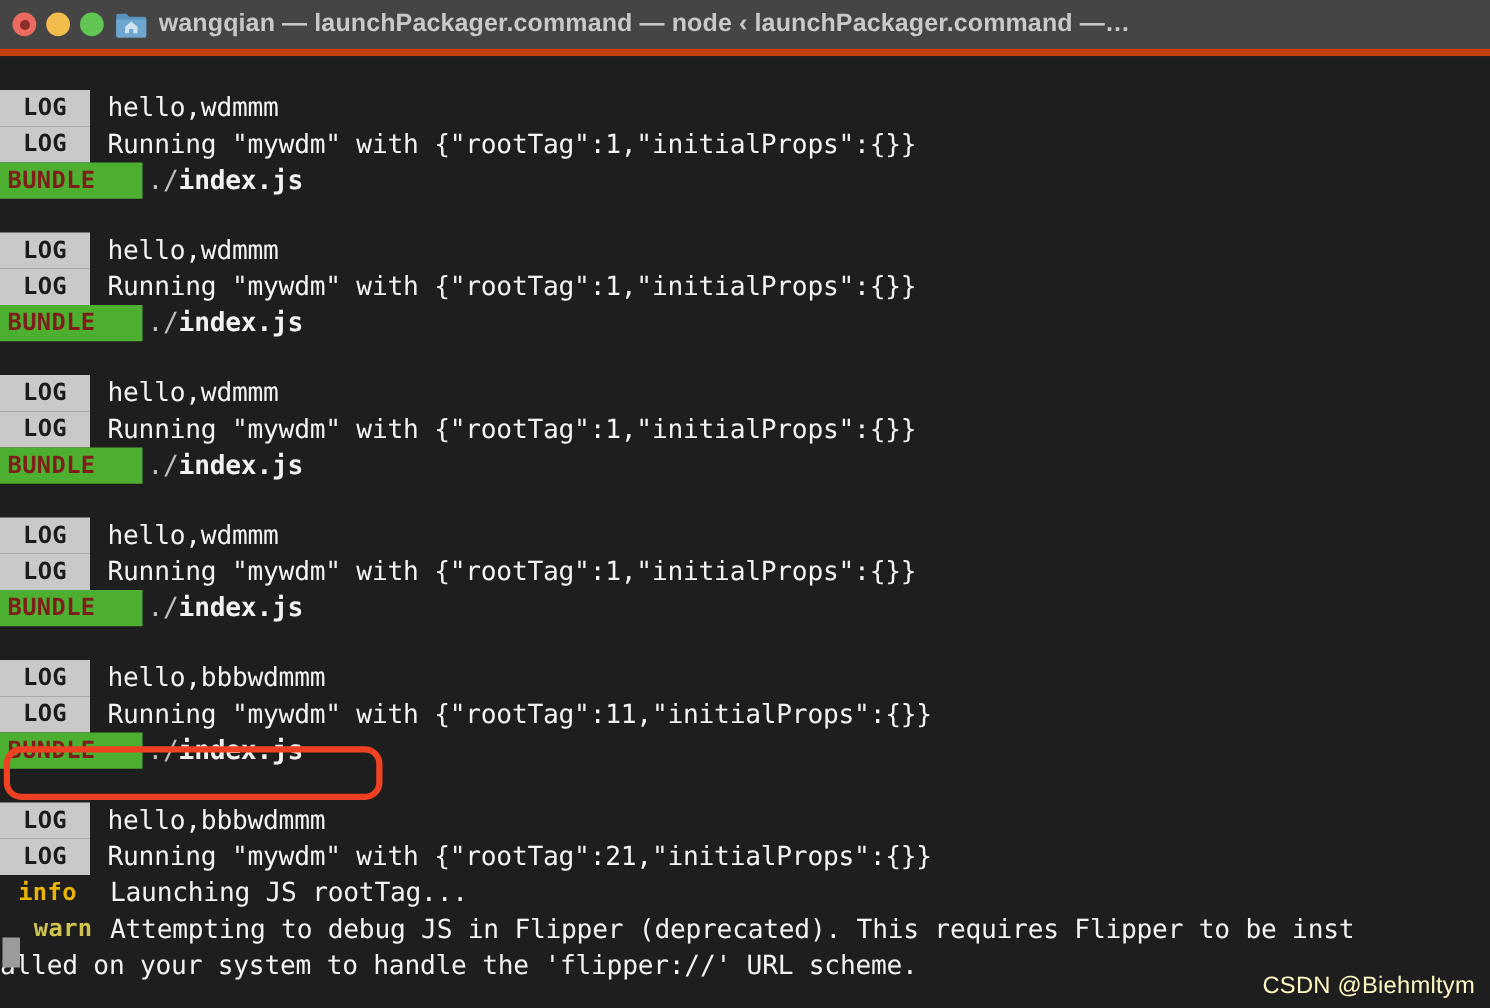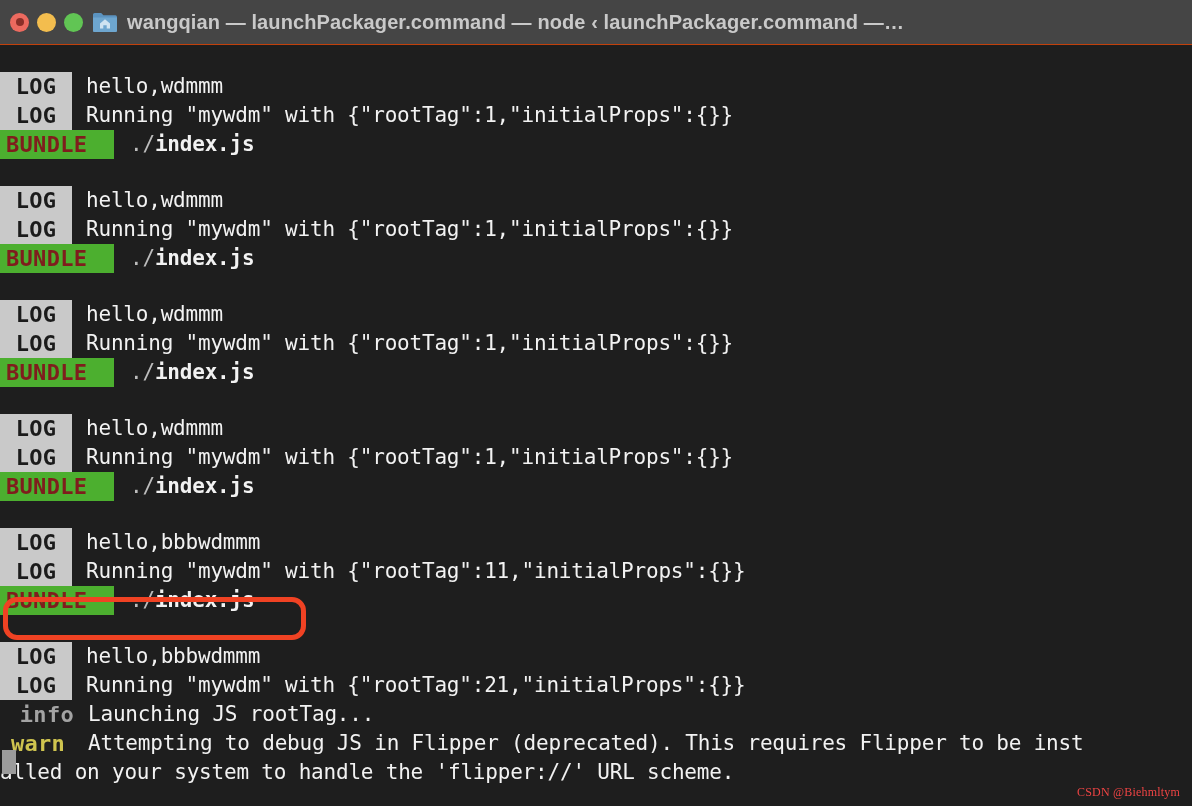--- a/index.html
+++ b/index.html
@@ -21,21 +21,21 @@
     height: 806px;
     background: #1e1e1e;
     overflow: hidden;
   }
 
   
   .titlebar {
     position: relative;
     height: 45px;
     background: #454545;
-    border-bottom: 1px solid #c2410c;
+    border-bottom: 6px solid #c2410c;
     display: flex;
     align-items: center;
     padding: 0 10px;
     box-sizing: border-box;
   }
   .traffic {
     display: flex;
     align-items: center;
     gap: 8px;
     margin-right: 9px;
@@ -96,60 +96,60 @@
     font-size: 21px;
     color: #f2f2f2;
     letter-spacing: -0.2px;
   }
 
   .badge {
     display: inline-block;
     width: 72px;
     text-align: center;
     font-weight: bold;
-    font-size: 22px;
+    font-size: 19px;
     line-height: 29px;
     vertical-align: top;
     letter-spacing: 0.3px;
   }
   .badge.log {
     background: #c9c9c9;
     color: #1b1b1b;
   }
   .badge.bundle {
     background: #4caf2f;
     color: #7f1d1d;
     width: 114px;
     text-align: left;
     padding-left: 6px;
     box-sizing: border-box;
   }
   .badge.info {
     background: transparent;
-    color: #a3a3a3;
-    text-align: right;
+    color: #eab308;
+    text-align: center;
     padding-left: 2px;
     box-sizing: border-box;
     width: 74px;
   }
   .badge.warn {
     background: transparent;
     color: #cfc44f;
-    text-align: center;
+    text-align: right;
     padding-left: 2px;
     box-sizing: border-box;
     width: 74px;
   }
 
   .msg {
     display: inline-block;
     vertical-align: top;
     padding-left: 14px;
   }
-  .badge.bundle + .msg { padding-left: 16px; }
+  .badge.bundle + .msg { padding-left: 4px; }
   .msg .dim { color: #bdbdbd; }
   .msg .bold { font-weight: bold; }
   .msg.cont { padding-left: 0; }
 
   .block { margin-bottom: 0; }
   .gap { height: 27px; }
 
   
   .annot {
     position: absolute;
@@ -166,23 +166,23 @@
     width: 14px;
     height: 24px;
     background: #9b9b9b;
   }
 
   
   .watermark {
     position: absolute;
     right: 12px;
     bottom: 6px;
-    color: #ef4444;
-    font-family: Liberation Serif, serif;
-    font-size: 12px;
+    color: #fef9c3;
+    font-family: Liberation Sans, sans-serif;
+    font-size: 19px;
     letter-spacing: 0.2px;
   }
 </style>
 </head>
 <body>
 
 <div class="window">
 
   <div class="titlebar">
     <div class="traffic">

